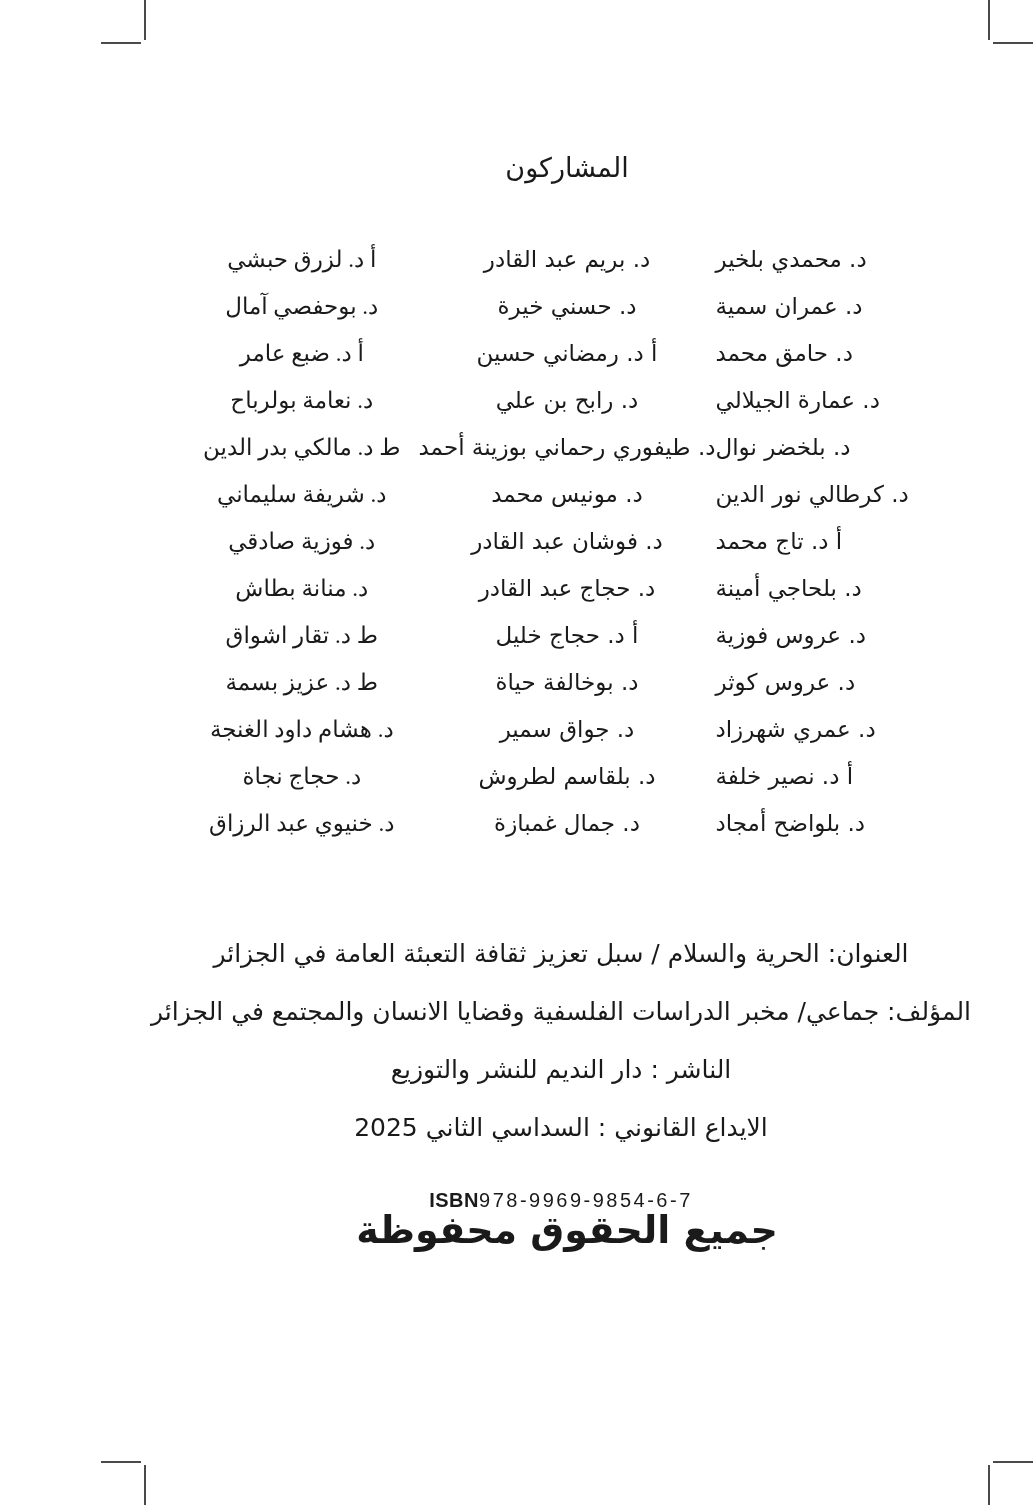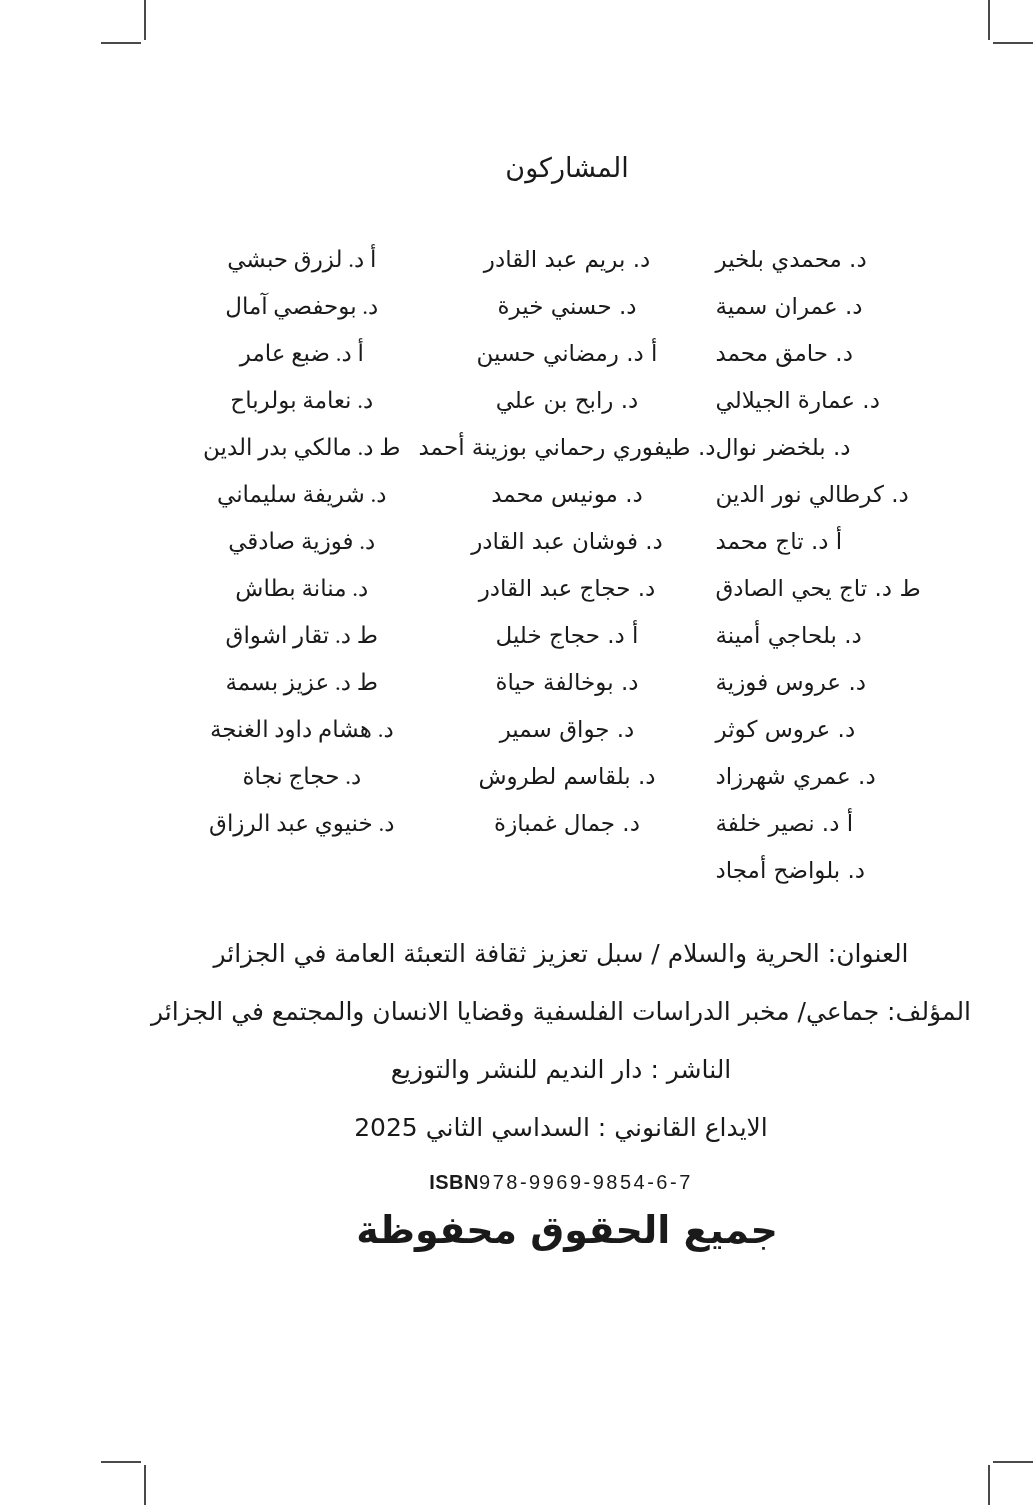--- a/index.html
+++ b/index.html
@@ -85,21 +85,21 @@
     text-align: center;
   }
 
   .biblio-line {
     font-size: 25px;
     line-height: 58px;
     white-space: nowrap;
   }
 
   .isbn-line {
-    margin-top: 14px;
+    margin-top: 32px;
     font-size: 20px;
     letter-spacing: 2.5px;
     direction: ltr;
     text-align: center;
     font-family: "Liberation Sans", sans-serif;
   }
   .isbn-label {
     font-weight: 700;
     letter-spacing: 0.5px;
   }
@@ -133,21 +133,20 @@
   <div class="columns">
 
     <div class="col col-right">
       <div class="name">د. محمدي بلخير</div>
       <div class="name">د. عمران سمية</div>
       <div class="name">د. حامق محمد</div>
       <div class="name">د. عمارة الجيلالي</div>
       <div class="name">د. بلخضر نوال</div>
       <div class="name">د. كرطالي نور الدين</div>
       <div class="name">أ د. تاج محمد</div>
-      <div class="name">ط د. تاج يحي الصادق</div>
       <div class="name">د. بلحاجي أمينة</div>
       <div class="name">د. عروس فوزية</div>
       <div class="name">د. عروس كوثر</div>
       <div class="name">د. عمري شهرزاد</div>
       <div class="name">أ د. نصير خلفة</div>
       <div class="name">د. بلواضح أمجاد</div>
     </div>
 
     <div class="col col-mid">
       <div class="name">د. بريم عبد القادر</div>

